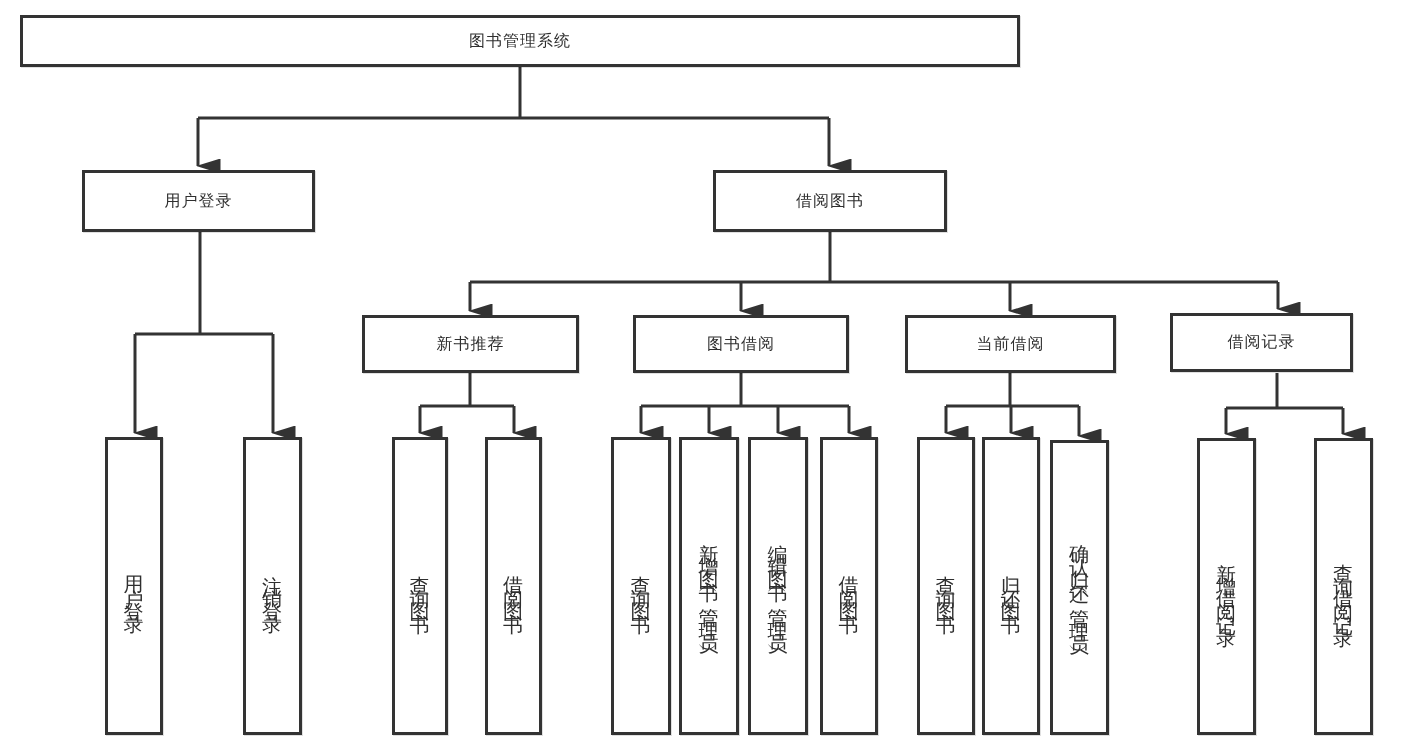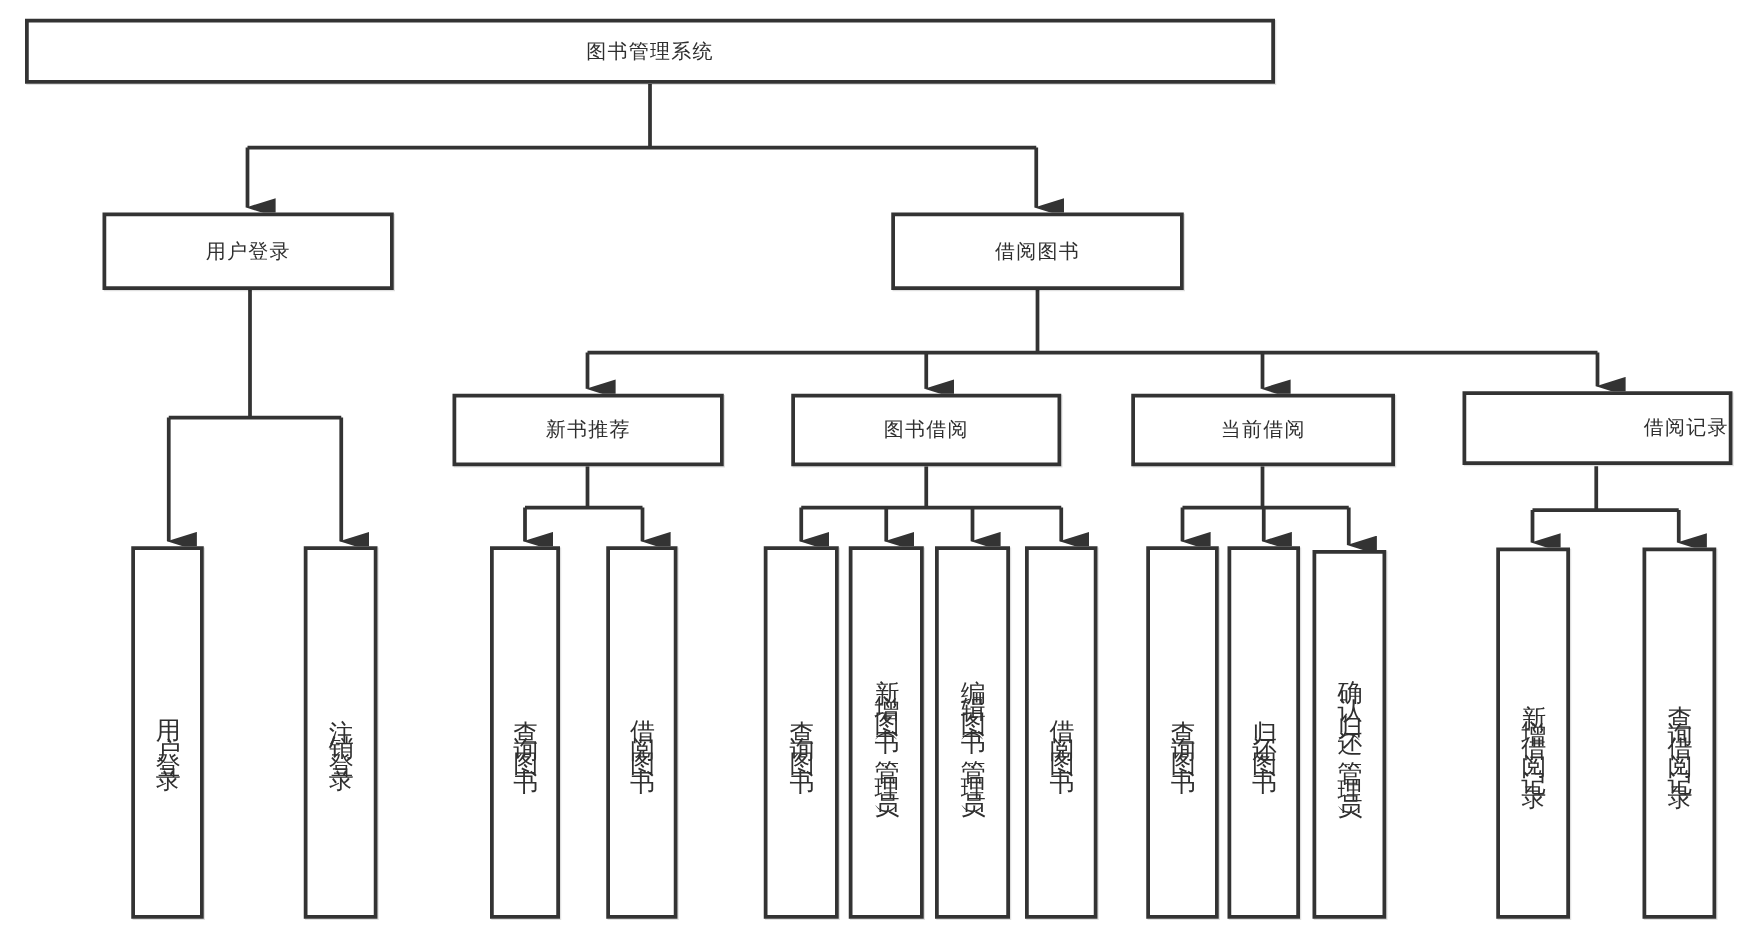--- a/index.html
+++ b/index.html
@@ -116,21 +116,21 @@
 
   <div class="node h" style="left:362px; top:315px; width:217px; height:58px;">
       <span>新书推荐</span>
     </div>
   <div class="node h" style="left:633px; top:315px; width:216px; height:58px;">
       <span>图书借阅</span>
     </div>
   <div class="node h" style="left:905px; top:315px; width:211px; height:58px;">
       <span>当前借阅</span>
     </div>
-  <div class="node h" style="left:1170px; top:313px; width:216px; height:59px;justify-content:flex-end;">
+  <div class="node h" style="left:1170px; top:313px; width:183px; height:59px;">
       <span>借阅记录</span>
     </div>
 
   <div class="node v" style="left:105px; top:437px; width:58px; height:298px;">
       <span>用户登录</span>
     </div>
   <div class="node v" style="left:243px; top:437px; width:59px; height:298px;">
       <span>注销登录</span>
     </div>
 

